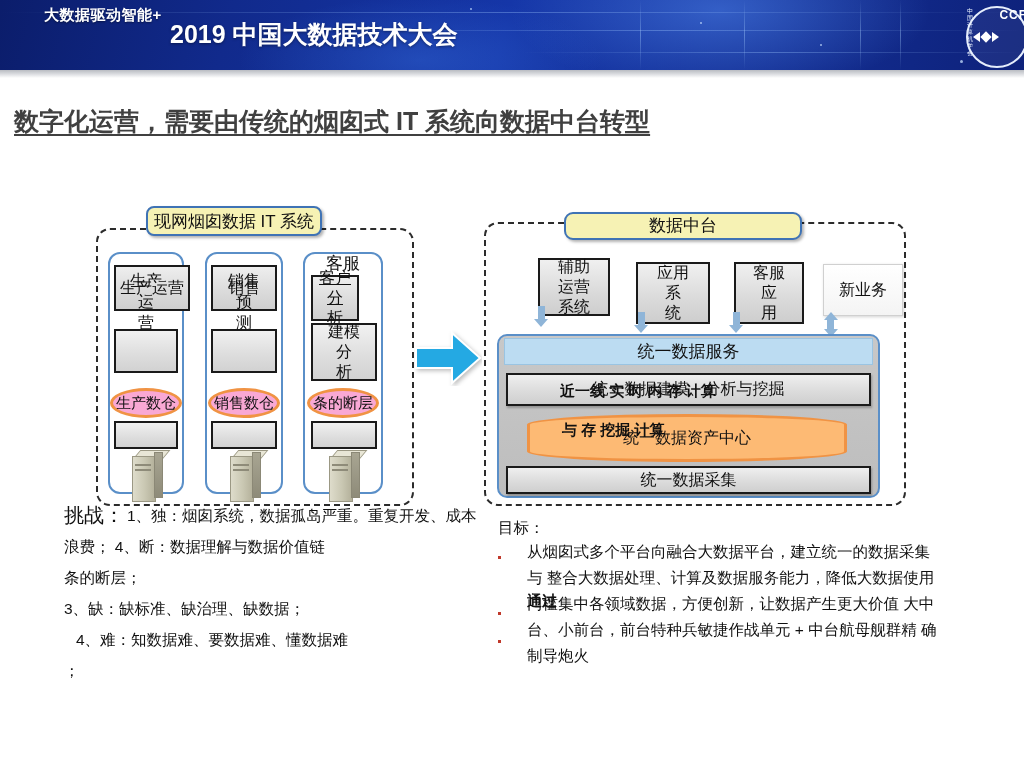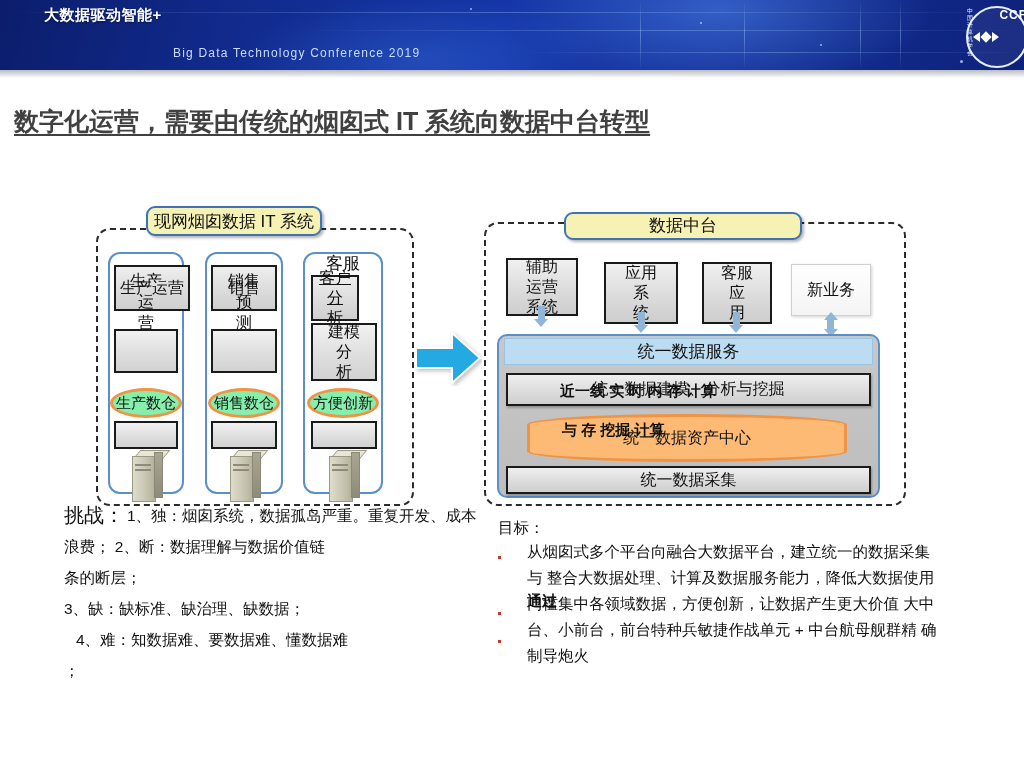--- a/index.html
+++ b/index.html
@@ -81,21 +81,21 @@
     display:flex;align-items:center;justify-content:center;text-align:center;
     color:#111;font-size:16px;line-height:20px;overflow:visible;
   }
   .gbox.plain{background:linear-gradient(180deg,#f1f1f1 0%,#dddddd 60%,#d2d2d2 100%);}
   .overflow-label{
     position:absolute;color:#111;font-size:16px;line-height:21px;text-align:center;
     white-space:pre-line;pointer-events:none;
   }
   .ell{
     position:absolute;border:3px solid #f09344;border-radius:50%/50%;
-    box-sizing:border-box;background:#86efac;
+    box-sizing:border-box;background:#f9a8d4;
     display:flex;align-items:center;justify-content:center;
     color:#111;font-size:15px;
   }
   .server{position:absolute;}
   .server .front{
     position:absolute;left:0;top:6px;width:22px;height:44px;
     background:linear-gradient(90deg,#dedccb 0%,#c9c7b2 55%,#b3b09a 100%);
     border:1px solid #9b9884;
   }
   .server .top{
@@ -106,21 +106,21 @@
     position:absolute;left:22px;top:2px;width:7px;height:44px;
     background:linear-gradient(180deg,#a8a592,#8e8b79);border:1px solid #8b8876;
   }
   .server .slot{position:absolute;left:3px;width:16px;height:2px;background:#8e8b79;}
 
   
   .rbox{
     position:absolute;box-sizing:border-box;border:2px solid #1a1a1a;
     background:linear-gradient(180deg,#f0f0f0 0%,#dadada 60%,#cecece 100%);
     display:flex;align-items:center;justify-content:center;text-align:center;
-    color:#111;font-size:16px;line-height:20px;
+    color:#111;font-size:16px;line-height:20px;margin-left:32px;
   }
   .rbox.white{background:linear-gradient(180deg,#ffffff 0%,#f4f4f4 100%);border:1px solid #d0d0d0;box-shadow:1px 1px 3px rgba(0,0,0,.18);}
   .arrow-down{position:absolute;width:0;height:0;}
   .arrow-shaft{position:absolute;background:#8fb5d8;}
   .panel{
     position:absolute;box-sizing:border-box;border:2px solid #5a8fc8;border-radius:10px;
     background:linear-gradient(180deg,#c8c8c8 0%,#bdbdbd 100%);
   }
   .bluebar{
     position:absolute;box-sizing:border-box;background:#bcdcf2;border:1px solid #9ac4e2;
@@ -156,39 +156,39 @@
   <div class="vline" style="left:640px;top:0;height:70px;"></div>
   <div class="vline" style="left:744px;top:0;height:70px;"></div>
   <div class="vline" style="left:860px;top:0;height:70px;"></div>
   <div class="vline" style="left:900px;top:0;height:70px;"></div>
   <div class="dot" style="left:700px;top:22px;width:2px;height:2px;"></div>
   <div class="dot" style="left:820px;top:44px;width:2px;height:2px;"></div>
   <div class="dot" style="left:960px;top:60px;width:3px;height:3px;"></div>
   <div class="dot" style="left:470px;top:8px;width:2px;height:2px;"></div>
 
   <div class="b-tag">大数据驱动智能+</div>
-  <div class="b-en">Big Data Technology Conference 2019</div>
+  <div class="b-year">2019 中国大数据技术大会</div>
 
   <div class="ccf">
     <div class="ccf-top">中国计算机学会</div>
     <div class="ccf-mid">
       <div class="tri-l"></div>
         <div class="dia"></div>
         <div class="tri-r"></div>
     </div>
     <div class="ccf-name">CCF</div>
   </div>
 </div>
 <div class="banner-bottom"></div>
 
 <div class="slide-title">数字化运营，需要由传统的烟囱式 IT 系统向数据中台转型</div>
 
 <div class="dashed" style="left:96px;top:228px;width:318px;height:278px;"></div>
 
-<div class="yellow-cap" style="left:146px;top:206px;width:176px;height:30px;">现网烟囱数据 IT 系统</div>
+<div class="yellow-cap" style="left:146px;top:206px;width:176px;height:30px;border-radius:8px;">现网烟囱数据 IT 系统</div>
 
 <div class="col" style="left:108px;top:252px;width:76px;height:242px;"></div>
 <div class="gbox" style="left:114px;top:265px;width:76px;height:46px;">生产运营</div>
 <div class="overflow-label" style="left:114px;top:270px;width:64px;">生产
 运
 营</div>
 <div class="gbox plain" style="left:114px;top:329px;width:64px;height:44px;"></div>
 <div class="ell" style="left:110px;top:388px;width:72px;height:30px;">生产数仓</div>
 <div class="gbox plain" style="left:114px;top:421px;width:64px;height:28px;"></div>
 <div class="server" style="left:132px;top:450px;width:30px;height:52px;">
@@ -216,21 +216,21 @@
 </div>
 
 <div class="col" style="left:303px;top:252px;width:80px;height:242px;"></div>
 <div class="overflow-label" style="left:303px;top:253px;width:80px;font-size:17px;">客服</div>
 <div class="gbox" style="left:311px;top:275px;width:48px;height:46px;white-space:pre-line;text-decoration:underline;">客户
 分
 析</div>
 <div class="gbox plain" style="left:311px;top:323px;width:66px;height:58px;white-space:pre-line;">建模
 分
 析</div>
-<div class="ell" style="left:307px;top:388px;width:72px;height:30px;">方便创新</div>
+<div class="ell" style="left:307px;top:388px;width:72px;height:30px;">条的断层</div>
 <div class="gbox plain" style="left:311px;top:421px;width:66px;height:28px;"></div>
 <div class="server" style="left:329px;top:450px;width:30px;height:52px;">
   <div class="top"></div>
     <div class="front"></div>
     <div class="side"></div>
   <div class="slot" style="top:14px;"></div>
     <div class="slot" style="top:19px;"></div>
 </div>
 
 <div class="big-arrow" style="left:414px;top:330px;width:68px;height:56px;">
@@ -269,21 +269,21 @@
 <div class="panel" style="left:497px;top:334px;width:383px;height:164px;"></div>
 <div class="bluebar" style="left:504px;top:338px;width:369px;height:27px;">统一数据服务</div>
 <div class="graybar" style="left:506px;top:373px;width:365px;height:33px;">统一数据建模、分析与挖掘</div>
 <div class="btext bold" style="left:560px;top:382px;width:330px;font-size:15px;line-height:18px;">近一线   实  时   内 存 计算</div>
 <div class="cyl" style="left:527px;top:414px;width:320px;height:48px;">统一数据资产中心</div>
 <div class="btext bold" style="left:562px;top:421px;width:200px;font-size:15px;line-height:18px;">与 存 挖掘 计算</div>
 <div class="graybar" style="left:506px;top:466px;width:365px;height:28px;">统一数据采集</div>
 
 <div class="btext" style="left:64px;top:500px;font-size:20px;">挑战：</div>
 <div class="btext" style="left:127px;top:500px;width:350px;">1、独：烟囱系统，数据孤岛严重。重复开发、成本</div>
-<div class="btext" style="left:64px;top:531px;width:400px;">浪费；   2、断：数据理解与数据价值链</div>
+<div class="btext" style="left:64px;top:531px;width:400px;">浪费；   4、断：数据理解与数据价值链</div>
 <div class="btext" style="left:64px;top:562px;width:400px;">条的断层；</div>
 <div class="btext" style="left:64px;top:593px;width:400px;">  3、缺：缺标准、缺治理、缺数据；</div>
 <div class="btext" style="left:64px;top:624px;width:400px;margin-left:12px;">  4、难：知数据难、要数据难、懂数据难</div>
 <div class="btext" style="left:64px;top:655px;width:400px;">；</div>
 
 <div class="btext" style="left:498px;top:512px;font-size:15.5px;">目标：</div>
 <div class="bullet" style="left:498px;top:556px;"></div>
 <div class="btext" style="left:527px;top:536px;width:450px;">从烟囱式多个平台向融合大数据平台，建立统一的数据采集</div>
 <div class="btext" style="left:527px;top:562px;width:460px;">与  整合大数据处理、计算及数据服务能力，降低大数据使用</div>
 <div class="bullet" style="left:498px;top:612px;"></div>

